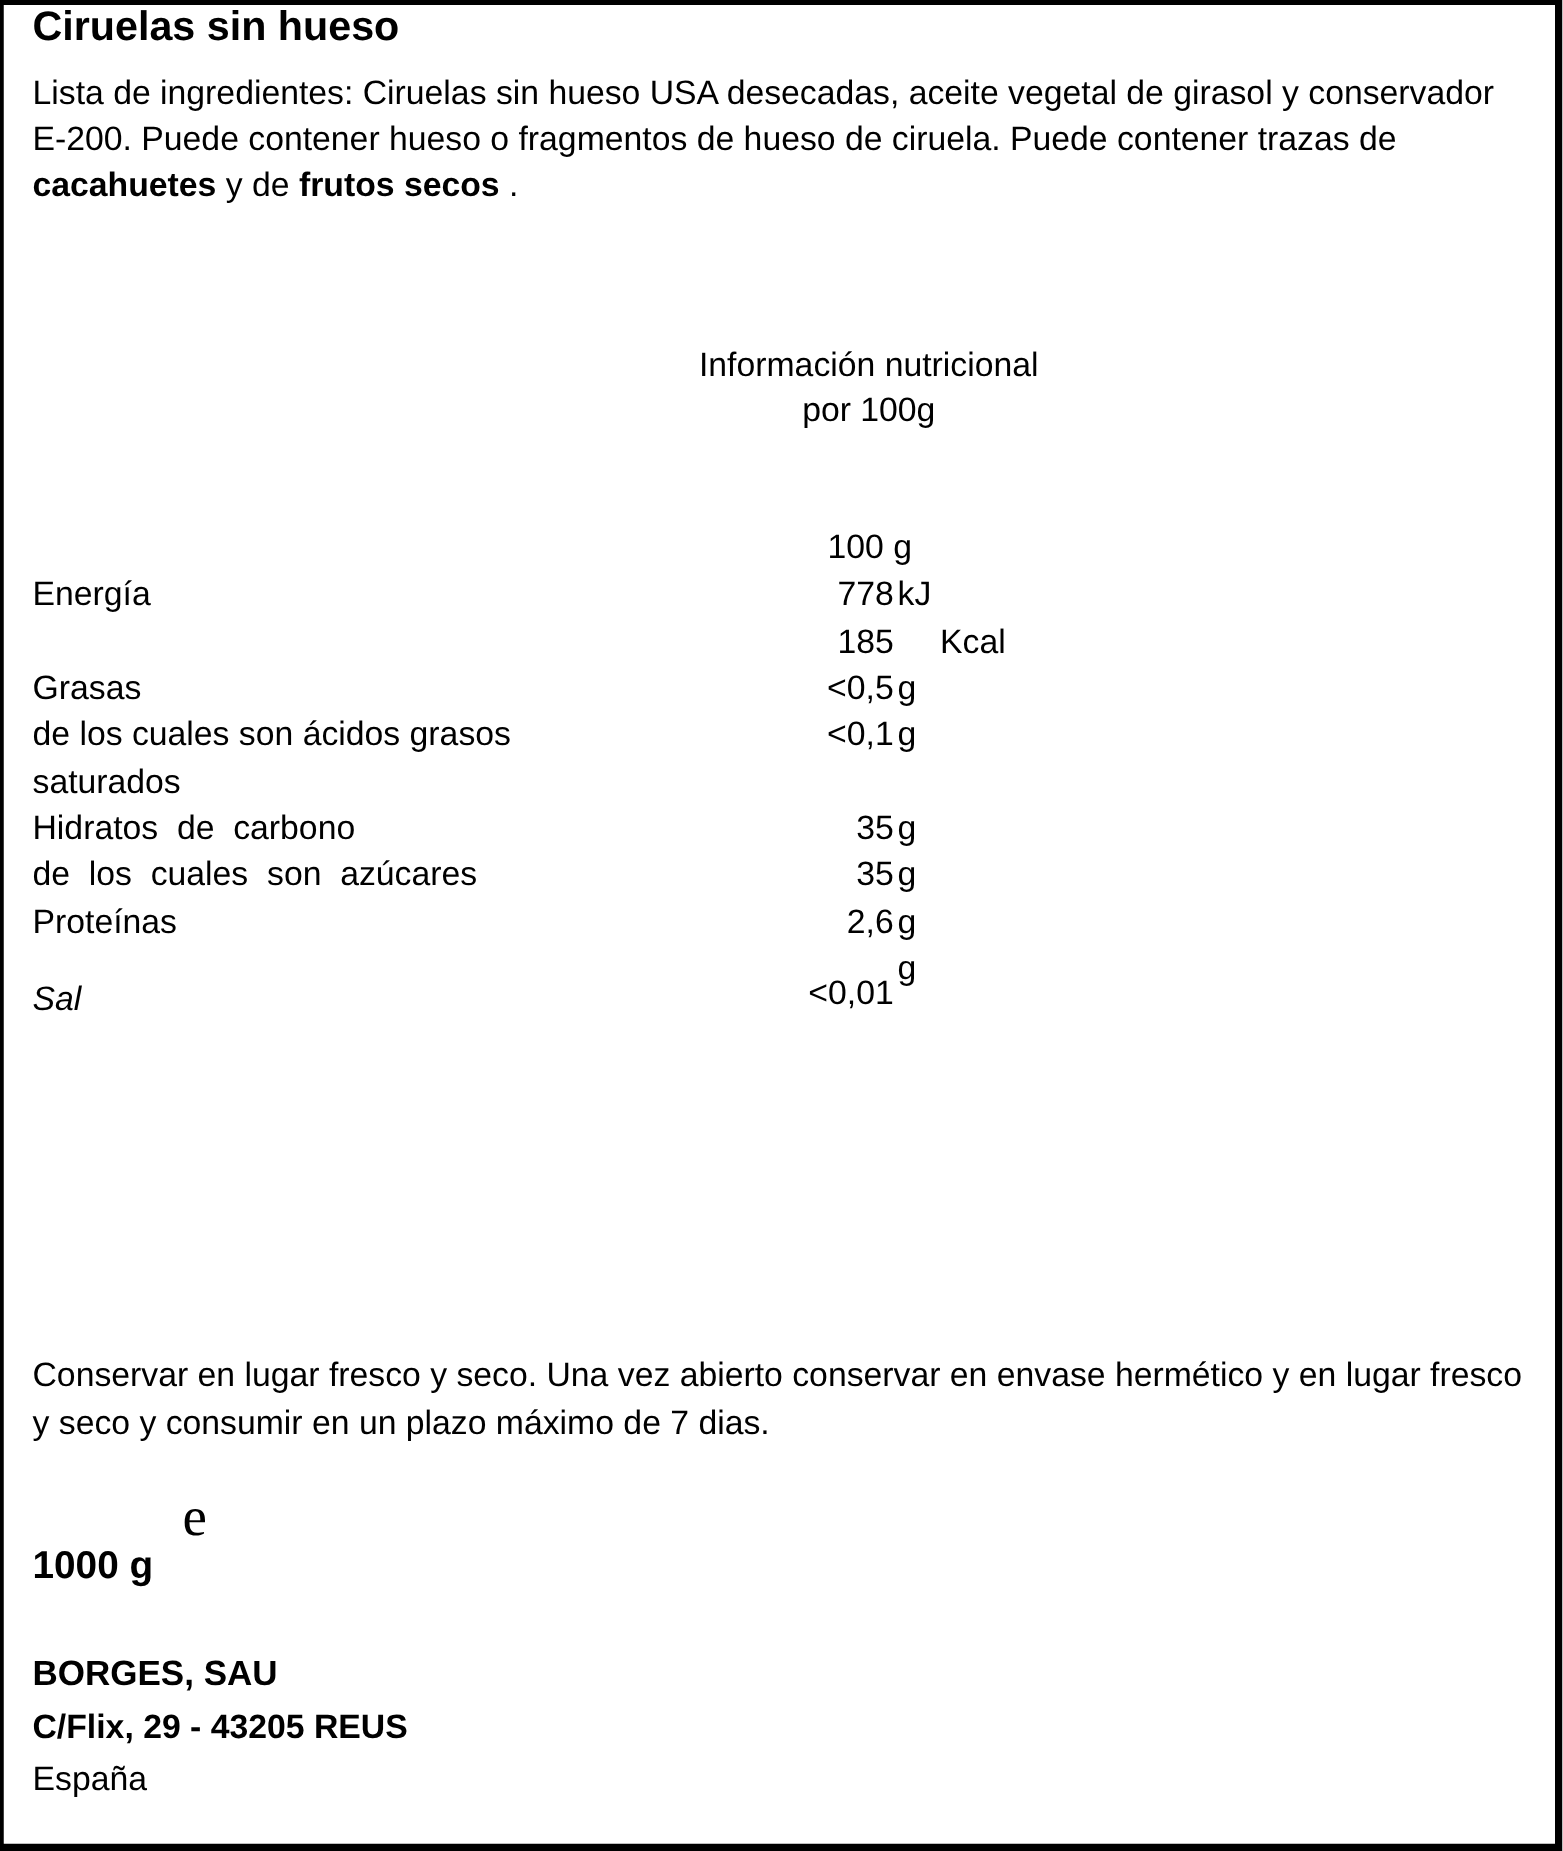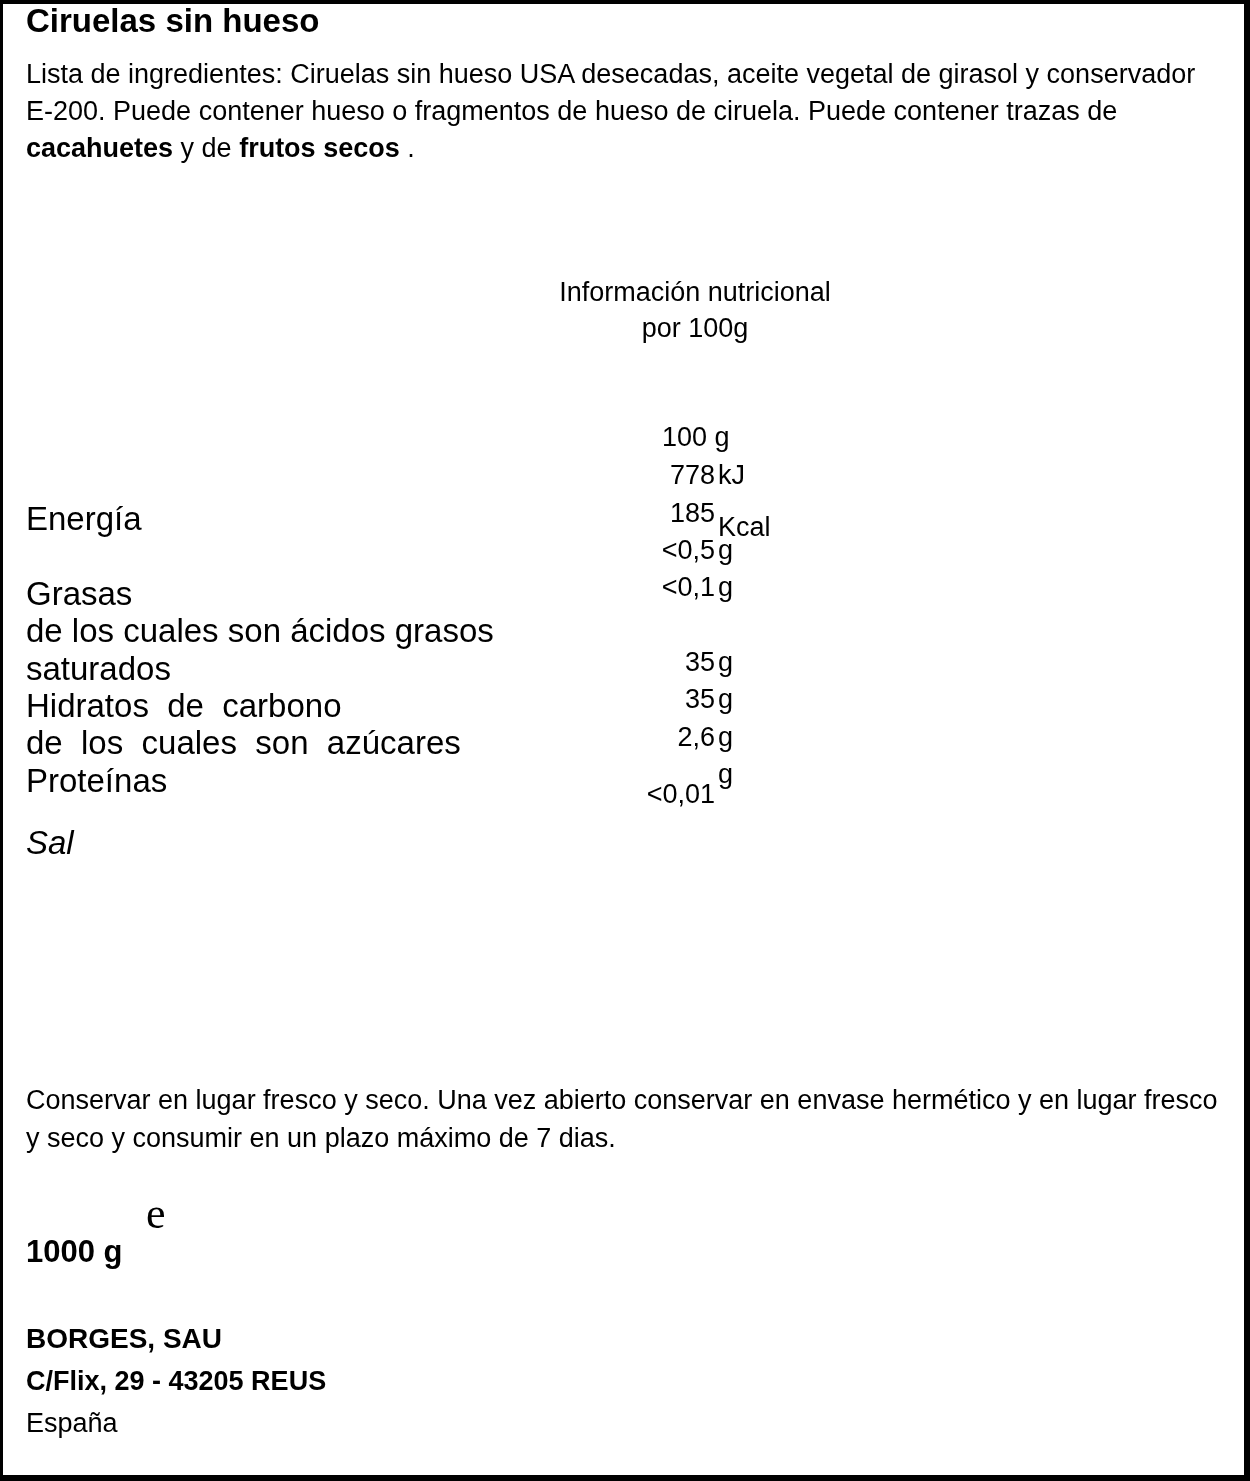--- a/index.html
+++ b/index.html
@@ -13,21 +13,21 @@
       border-right: 6px solid #000;
       border-bottom: 6px solid #000;
       background: #fff;
     }
     .abs { position: absolute; white-space: nowrap; color: #000; font-family: "Liberation Sans", sans-serif; }
     .title { left: 26px; top: 2px; font-size: 33px; font-weight: bold; }
     .ingr { left: 26px; top: 56px; font-size: 27px; line-height: 37px; white-space: normal; width: 1190px; }
     .ingr b { font-weight: bold; }
     .nut-head { left: 0; width: 1390px; top: 274px; font-size: 27px; line-height: 36px; text-align: center; }
     .nut-head div { display: block; }
-    .lbl { left: 26px; font-size: 33px; margin-top: 40px; }
+    .lbl { left: 26px; font-size: 27px; }
     .num { font-size: 27px; text-align: right; width: 180px; left: 535px; }
     .unit { font-size: 27px; left: 718px; }
     .storage { left: 26px; top: 1081px; font-size: 27px; line-height: 38px; white-space: normal; width: 1200px; }
     .weight { left: 26px; top: 1234px; font-size: 31px; font-weight: bold; }
     .estimate { left: 146px; top: 1188px; font-family: "Liberation Serif", serif; font-size: 44px; }
     .company { left: 26px; top: 1323px; font-size: 28px; font-weight: bold; }
     .addr { left: 26px; font-size: 27px; }
   </style>
 </head>
 <body>
@@ -43,21 +43,21 @@
   <div>por 100g</div>
 </div>
 
 <div class="abs" style="left:662px; top:422px; font-size:27px;">100 g</div>
 
 <div class="abs lbl" style="top:460px;">Energía</div>
 <div class="abs num" style="top:460px;">778</div>
 <div class="abs unit" style="top:460px;">kJ</div>
 
 <div class="abs num" style="top:498px;">185</div>
-<div class="abs unit" style="top:512px;">Kcal</div>
+<div class="abs unit" style="top:498px;margin-left:34px;">Kcal</div>
 
 <div class="abs lbl" style="top:535px;">Grasas</div>
 <div class="abs num" style="top:535px;">&lt;0,5</div>
 <div class="abs unit" style="top:535px;">g</div>
 
 <div class="abs lbl" style="top:572px;">de los cuales son ácidos grasos</div>
 <div class="abs num" style="top:572px;">&lt;0,1</div>
 <div class="abs unit" style="top:572px;">g</div>
 
 <div class="abs lbl" style="top:610px;">saturados</div>

